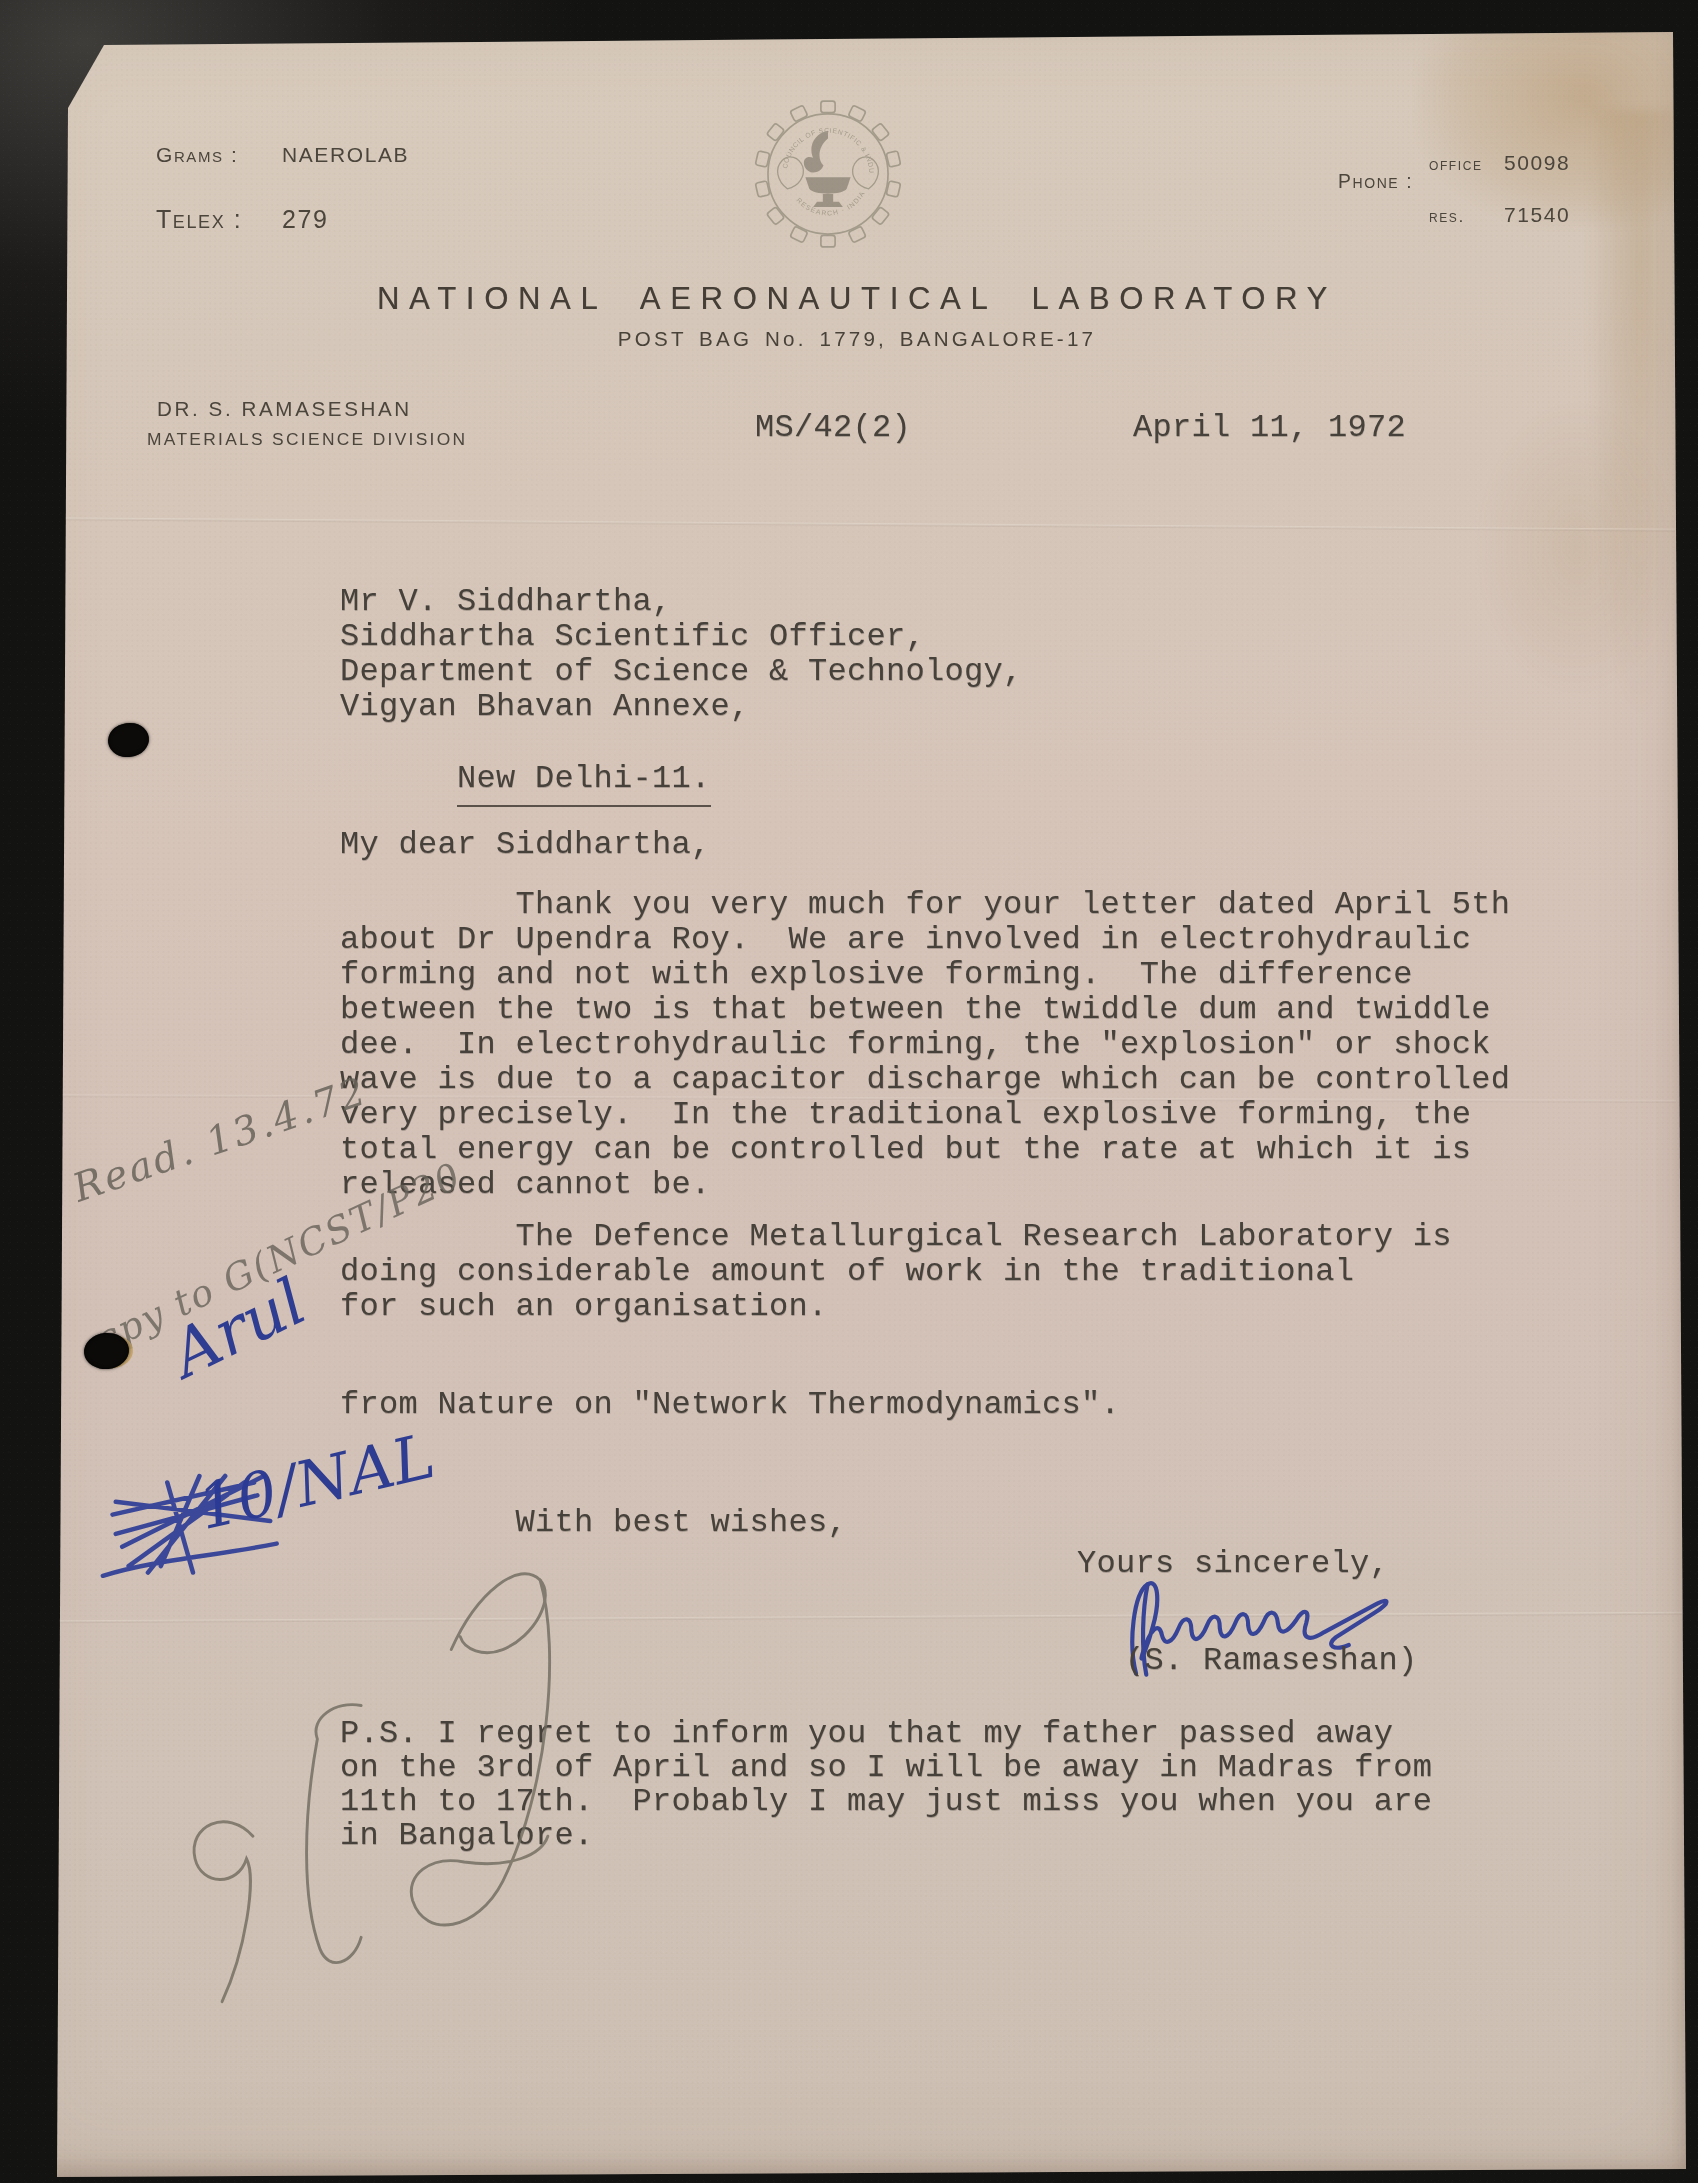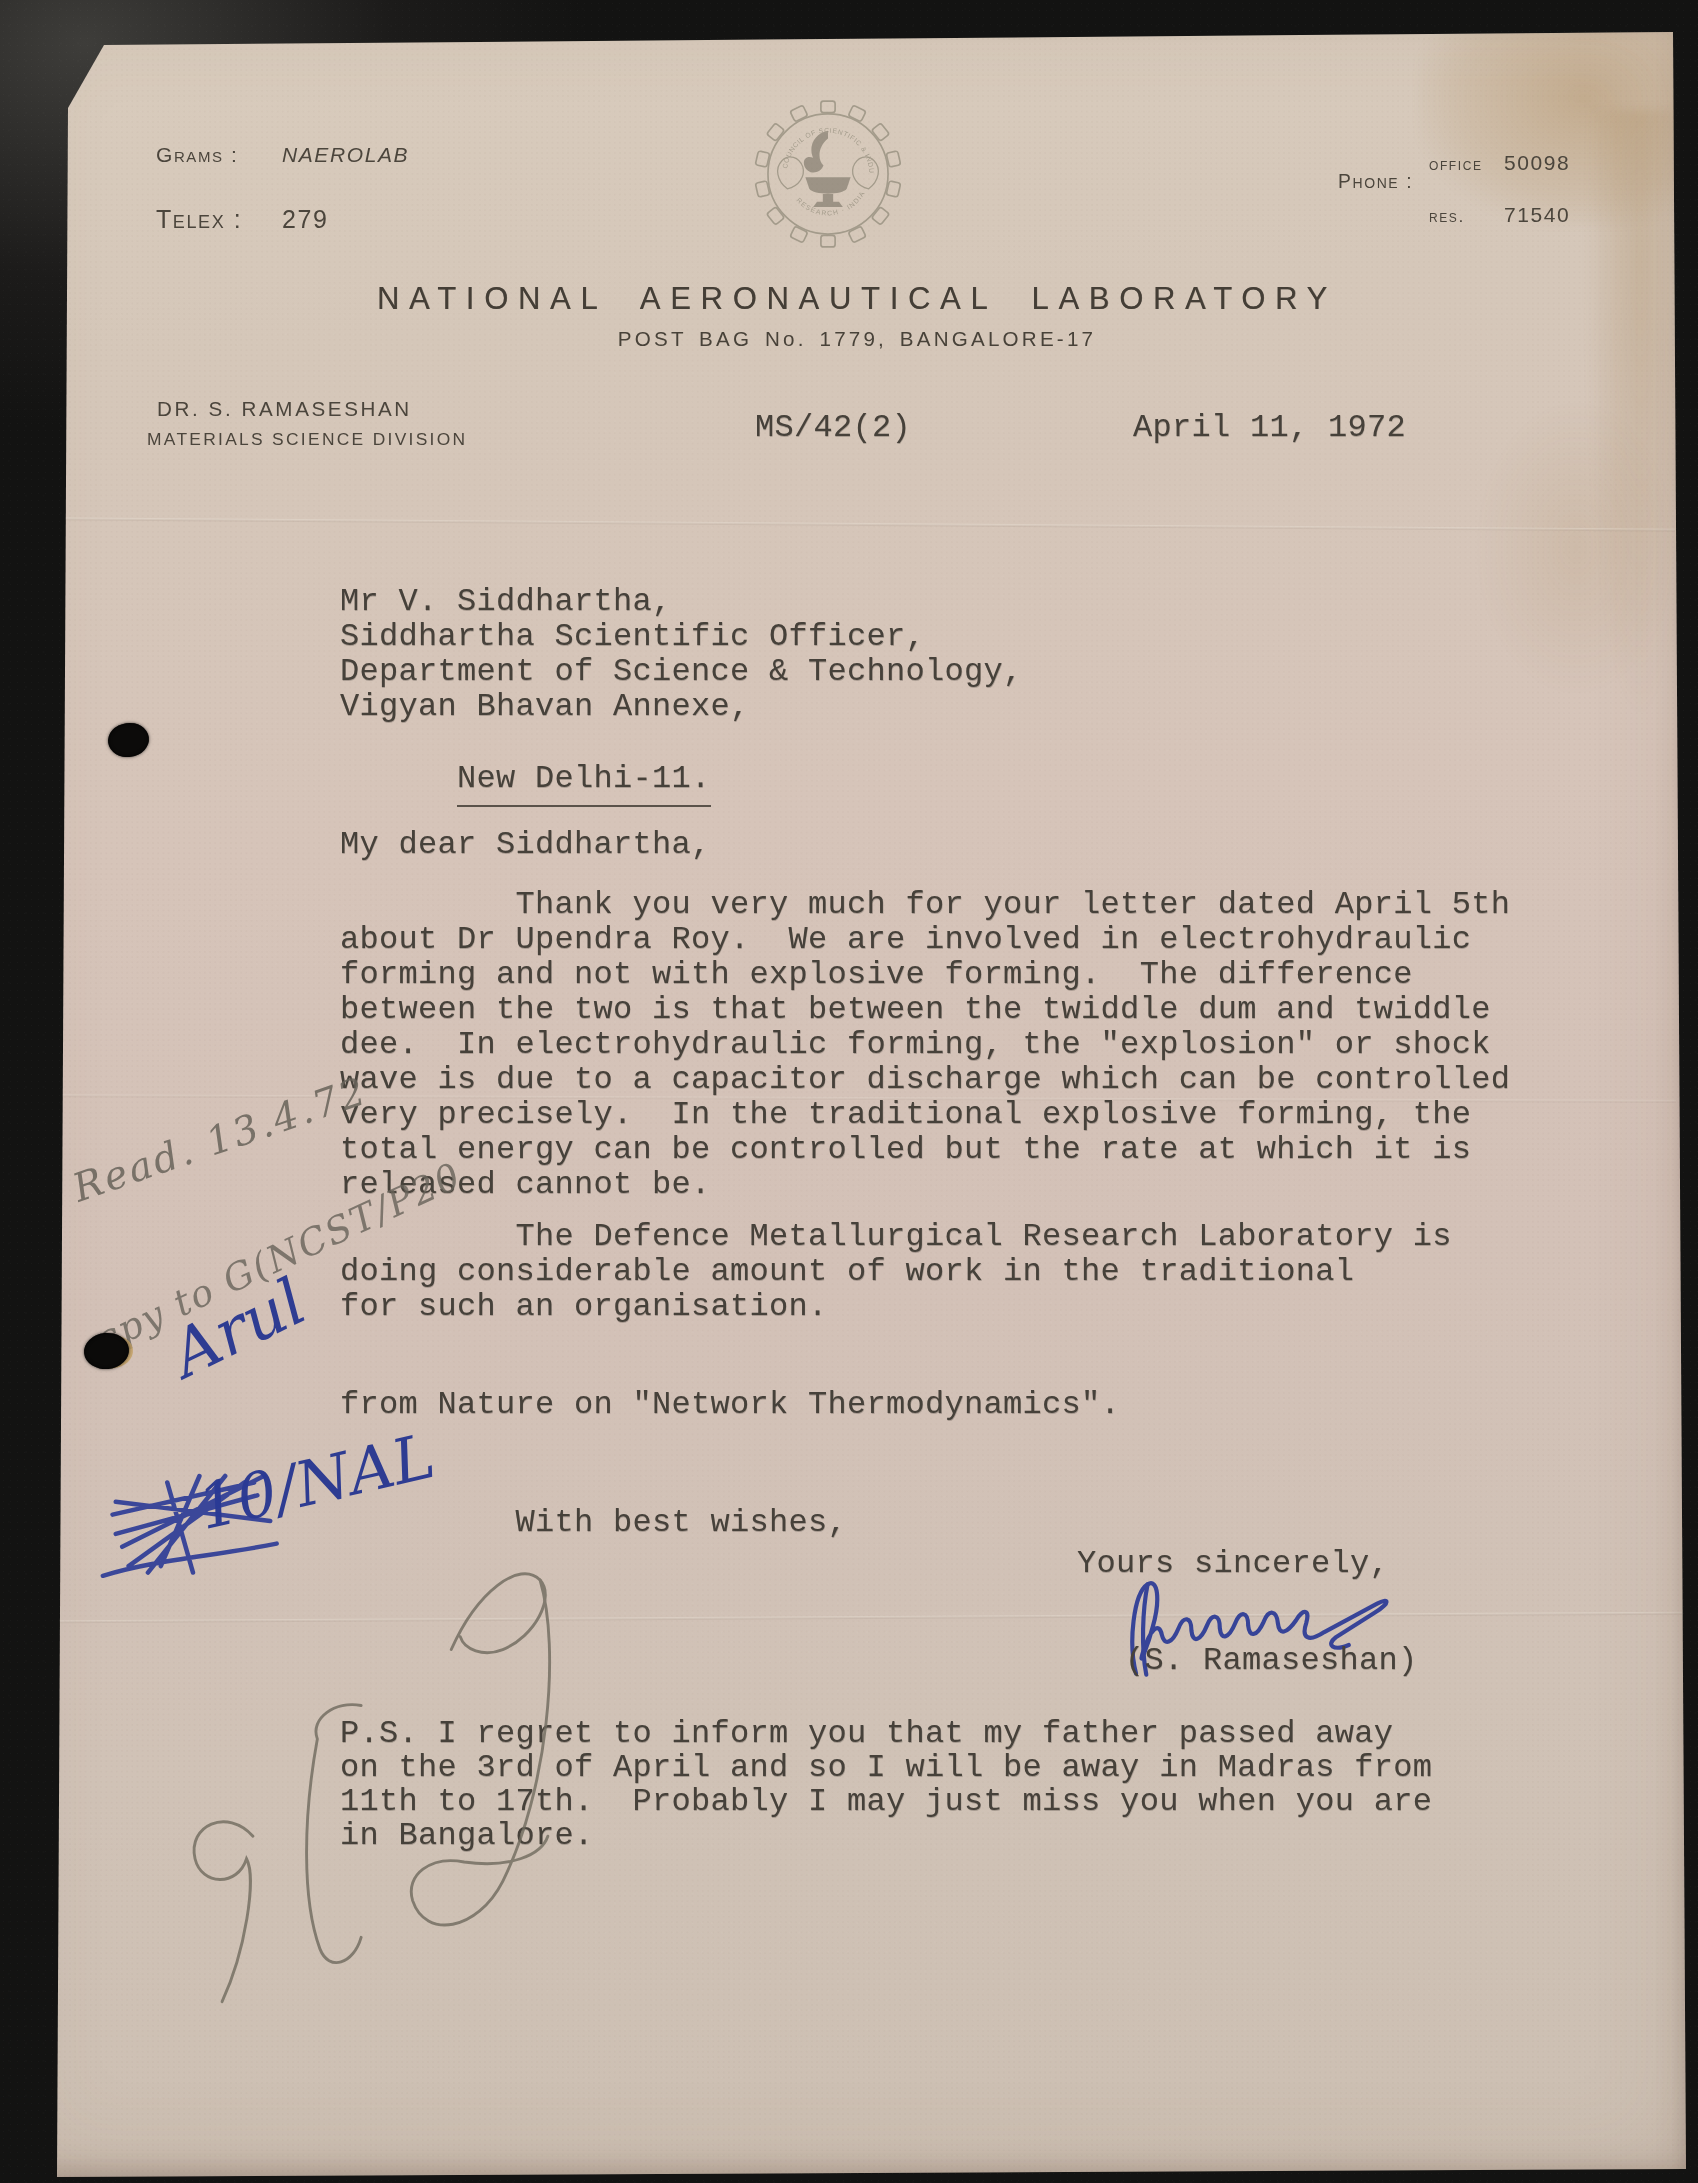--- a/index.html
+++ b/index.html
@@ -53,21 +53,21 @@
     <div class="stain" style="left:1585px;top:110px;width:110px;height:612px;
                 background:radial-gradient(ellipse at 50% 25%, rgba(150,112,55,.20), transparent 70%);"></div>
     <div class="stain" style="left:1476px;top:400px;width:200px;height:296px;
                 background:radial-gradient(ellipse, rgba(150,112,55,.12), transparent 70%);"></div>
 
     <div class="crease" style="left:64px;top:523px;width:1611px;transform:rotate(.4deg);"></div>
     <div class="crease" style="left:52px;top:1097px;width:1624px;transform:rotate(.2deg);opacity:.45;"></div>
     <div class="crease" style="left:52px;top:1616px;width:1630px;transform:rotate(-.3deg);"></div>
 
     <div class="abs lh sc" style="left:156px;top:143px;font-size:21px;">
-      <span style="display:inline-block;width:126px;">Grams :</span><span style="font-variant-caps:normal;font-style:italic;">NAEROLAB</span>
+      <span style="display:inline-block;width:126px;">Grams :</span><span style="font-variant-caps:normal;">NAEROLAB</span>
     </div>
     <div class="abs lh sc" style="left:156px;top:205px;font-size:25px;">
       <span style="display:inline-block;width:126px;">Telex :</span><span style="font-variant-caps:normal;">279</span>
     </div>
 
     <svg class="abs" style="left:746px;top:92px;opacity:.62;" width="164" height="164" viewBox="0 0 254 254">
       <g stroke="#85806f" fill="none" stroke-width="2.6">
         <g>
           <rect x="116" y="14" width="22" height="18" rx="4" transform="rotate(0 127 127)"></rect>
           <rect x="116" y="14" width="22" height="18" rx="4" transform="rotate(25.7 127 127)"></rect>

